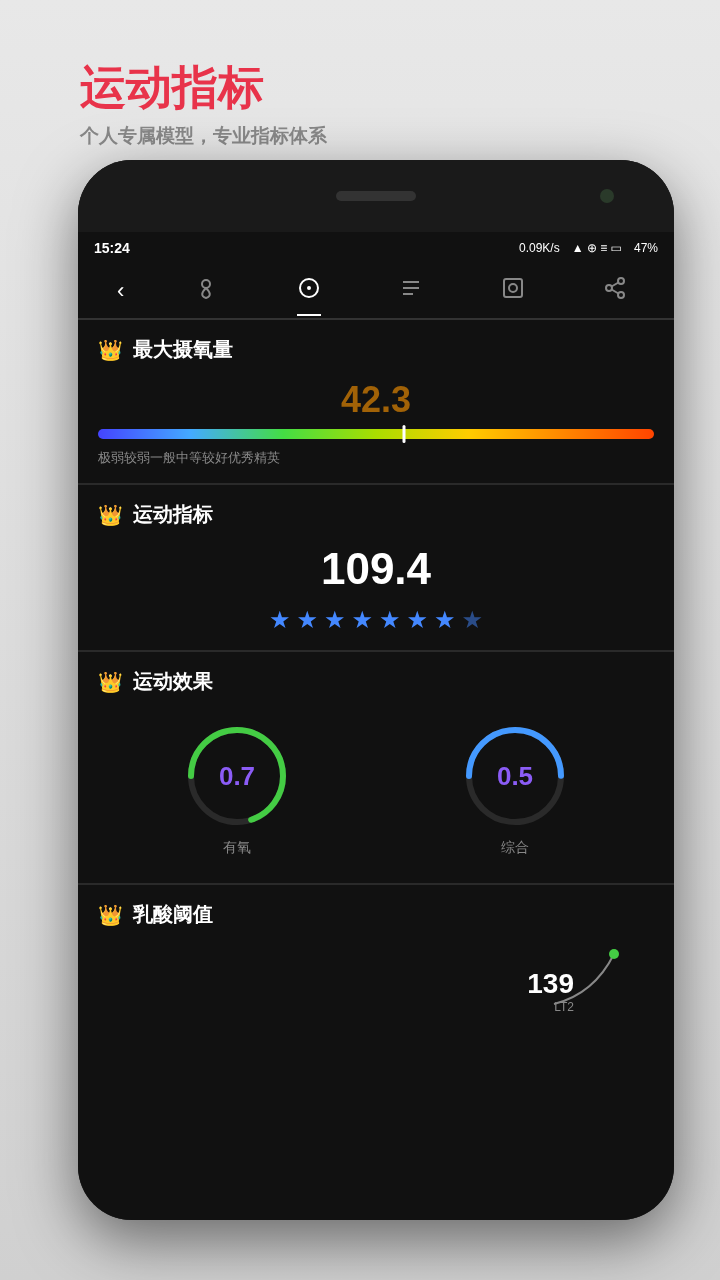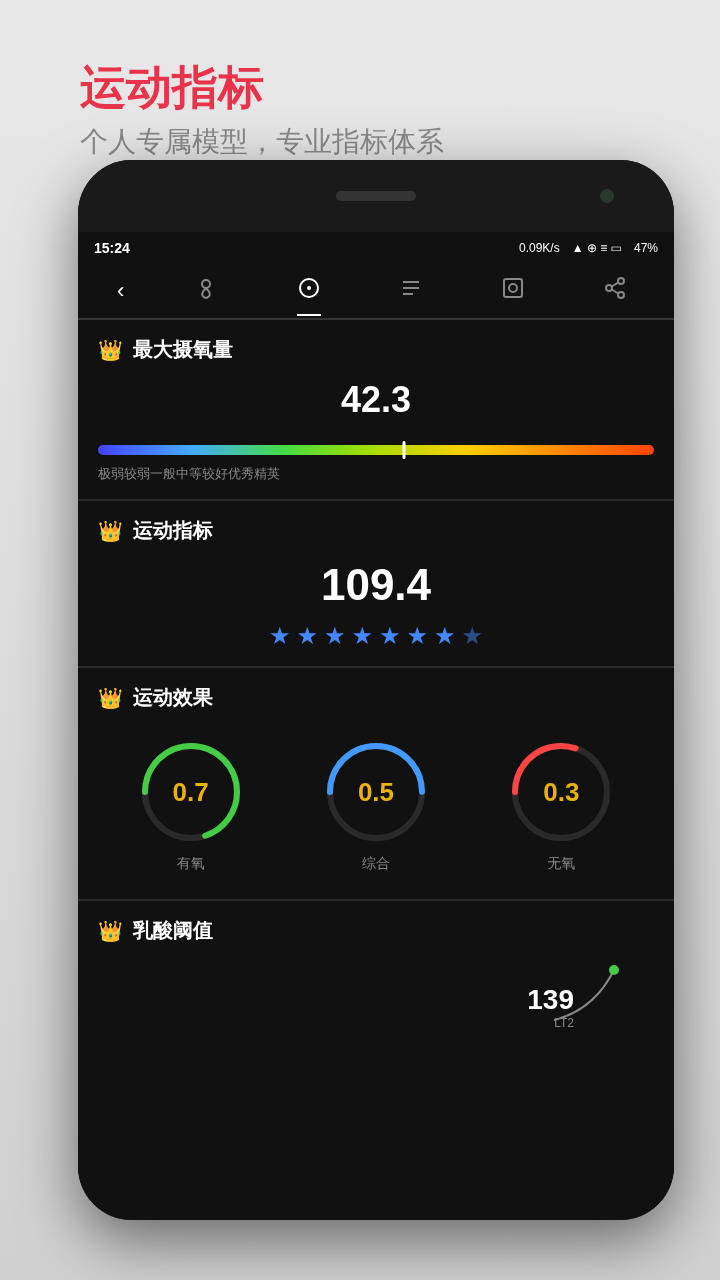--- a/index.html
+++ b/index.html
@@ -25,23 +25,24 @@
       top: 60px;
       left: 80px;
     }
     .page-main-title {
       font-size: 46px;
       font-weight: bold;
       color: #e8334a;
       line-height: 1.2;
     }
     .page-subtitle {
-      font-size: 28px;
+      font-size: 19px;
       color: #888;
       margin-top: 8px;
+      font-weight: bold;
     }
 
     
     .phone-frame {
       position: absolute;
       top: 160px;
       left: 78px;
       width: 596px;
       height: 1060px;
       background: #1a1a1a;
@@ -165,22 +166,22 @@
       color: #fff;
       font-size: 20px;
       font-weight: 600;
     }
 
     
     .vo2max-value {
       text-align: center;
       font-size: 36px;
       font-weight: 700;
-      color: #ffffff;
-      margin-bottom: 24px;
+      color: #a16207;
+      margin-bottom: 8px;
     }
 
     .gradient-bar {
       width: 100%;
       height: 10px;
       border-radius: 5px;
       background: linear-gradient(to right, #4444ff, #44aaff, #44dd44, #aadd00, #ffcc00, #ff8800, #ff4400);
       position: relative;
       margin-bottom: 10px;
     }
@@ -250,21 +251,21 @@
     .effect-circle-inner {
       position: absolute;
       top: 50%;
       left: 50%;
       transform: translate(-50%, -50%);
       text-align: center;
     }
     .effect-number {
       font-size: 26px;
       font-weight: 700;
-      color: #eab308;
+      color: #8b5cf6;
       display: block;
     }
     .effect-label {
       color: #888;
       font-size: 14px;
     }
 
     
     .lactate-section {
       padding: 16px 20px;
@@ -429,32 +430,20 @@
               <circle cx="55" cy="55" r="46" fill="none" stroke="#2a2a2a" stroke-width="6"></circle>
               <circle cx="55" cy="55" r="46" fill="none" stroke="#4499ff" stroke-width="6" stroke-dasharray="289" stroke-dashoffset="145" stroke-linecap="round" transform="rotate(-90 55 55)"></circle>
             </svg>
             <div class="effect-circle-inner">
               <span class="effect-number">0.5</span>
             </div>
           </div>
           <span class="effect-label">综合</span>
         </div>
 
-        <div class="effect-circle-wrapper">
-          <div class="effect-circle">
-            <svg width="110" height="110" viewBox="0 0 110 110">
-              <circle cx="55" cy="55" r="46" fill="none" stroke="#2a2a2a" stroke-width="6"></circle>
-              <circle cx="55" cy="55" r="46" fill="none" stroke="#ff4444" stroke-width="6" stroke-dasharray="289" stroke-dashoffset="202" stroke-linecap="round" transform="rotate(-90 55 55)"></circle>
-            </svg>
-            <div class="effect-circle-inner">
-              <span class="effect-number">0.3</span>
-            </div>
-          </div>
-          <span class="effect-label">无氧</span>
-        </div>
 
       </div>
     </div>
 
     <div class="divider"></div>
 
     <div class="lactate-section">
       <div class="section-header">
         <span class="crown-icon">👑</span>
         <span class="section-title">乳酸阈值</span>

